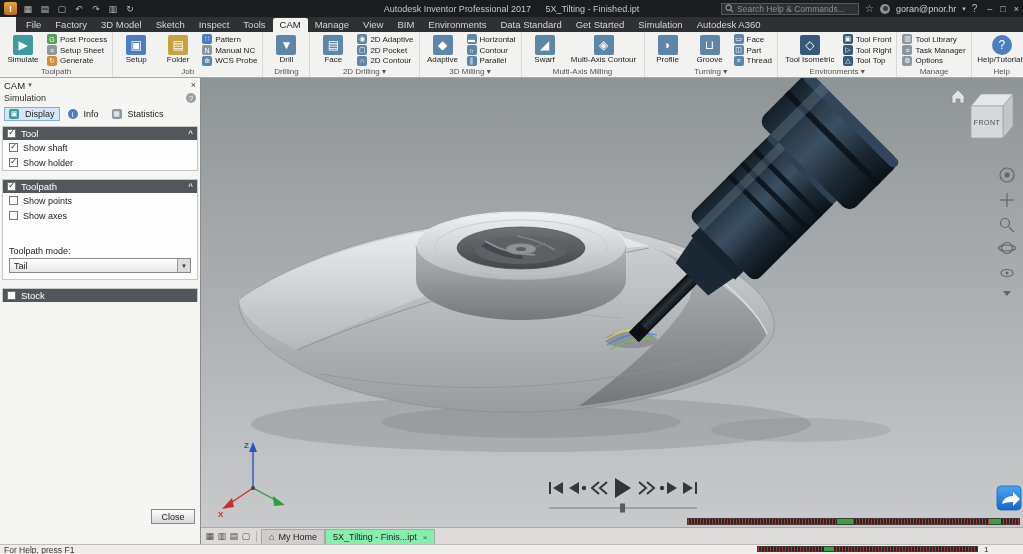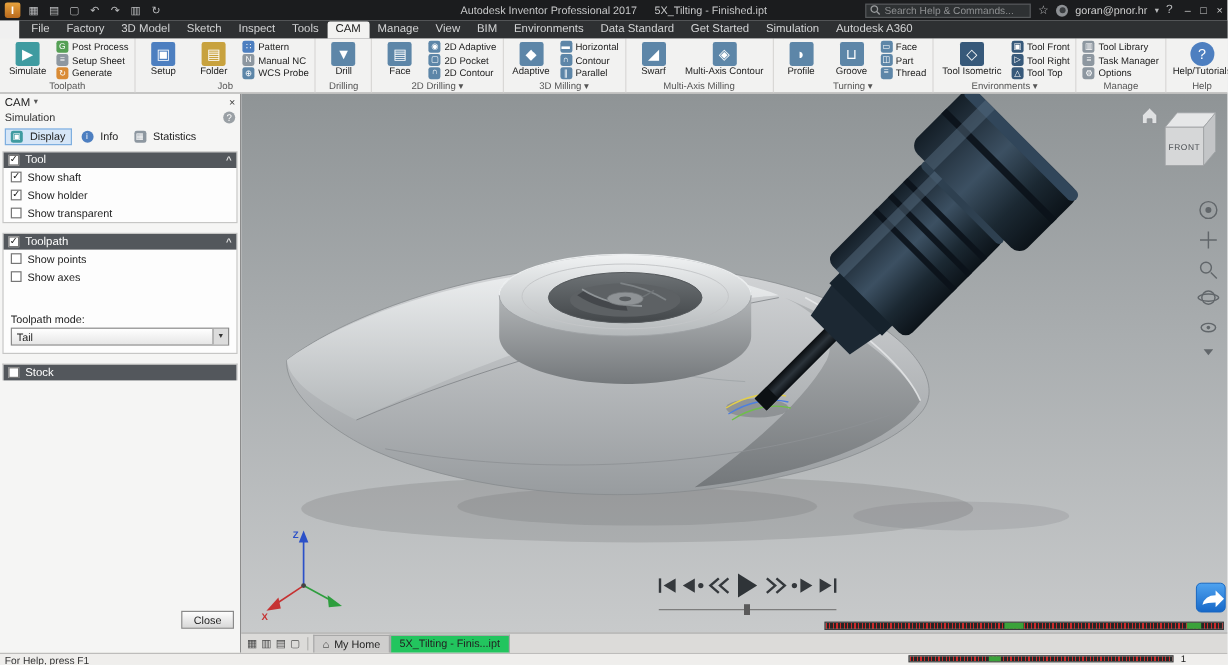--- a/index.html
+++ b/index.html
@@ -84,21 +84,21 @@
   .tl-b { left:757px; top:546px; width:221px; height:6px; z-index:35;}
   .tl-green { position:absolute; top:0; bottom:0; background:#3aa23a; }
 
   
   .doctabs { position:absolute; left:201px; top:527px; width:822px; height:17px; background:#dcdbd9;
              border-top:1px solid #a8a8a8; display:flex; align-items:center; padding-left:3px; font-size:9px; z-index:26;}
   .lay-ic { width:12px; text-align:center; color:#4c4c4c; font-size:9px; cursor:default;}
   .dt-sep { width:1px; height:11px; background:#b4b3b1; margin:0 4px;}
   .dtab { display:flex; align-items:center; gap:4px; padding:1px 7px; height:15px; margin-top:1px;
           background:#cfcecd; border:1px solid #a8a8a8; border-bottom:none; cursor:default; white-space:nowrap;}
-  .dtab.active { background:#22c55e;flex-direction:column; }
+  .dtab.active { background:#86efac; }
   .dtab .tx { font-size:8px; color:#555; margin-left:2px;}
 
   
   .statusbar { position:absolute; left:0; top:544px; width:100%; height:10px; background:#efeeec;
                border-top:1px solid #bdbcbb; font-size:8.5px; color:#333; display:flex; align-items:center;
                padding:0 4px; z-index:34;}
   .counter { position:absolute; left:984px; top:545px; font-size:8px; color:#222; z-index:36;}
 </style>
 </head>
 <body>
@@ -376,24 +376,20 @@
       <span>Tool</span>
       <span class="chev">^</span>
     </div>
     <div class="opt">
       <span class="cb checked"></span>
       <span>Show shaft</span>
     </div>
     <div class="opt">
       <span class="cb checked"></span>
       <span>Show holder</span>
-    </div>
-    <div class="opt">
-      <span class="cb"></span>
-      <span>Show transparent</span>
     </div>
   </div>
 
   <div class="sect">
     <div class="sect-head">
       <span class="cb checked"></span>
       <span>Toolpath</span>
       <span class="chev">^</span>
     </div>
     <div class="opt">

